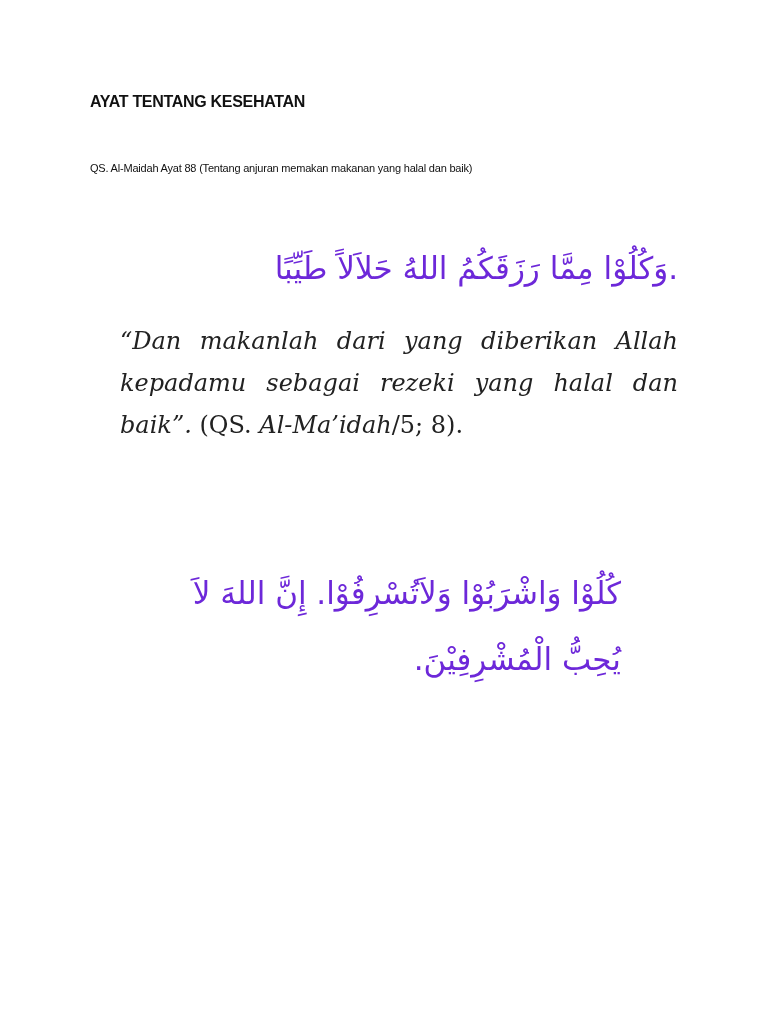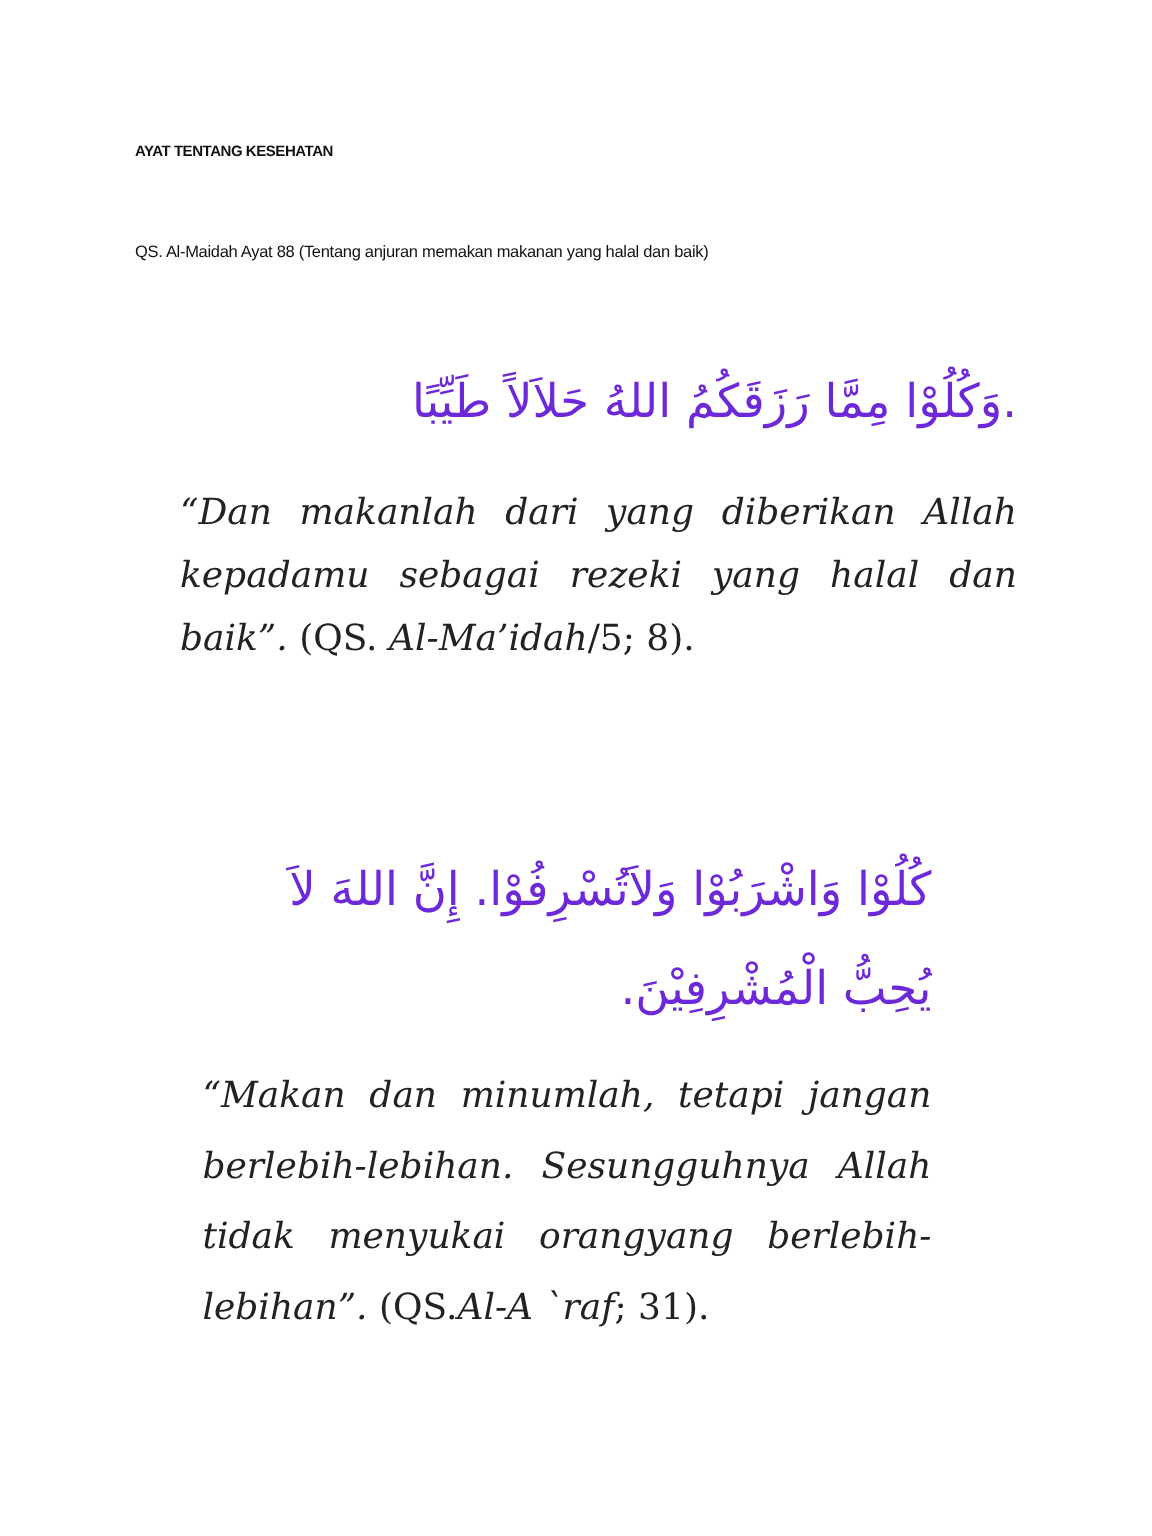--- a/index.html
+++ b/index.html
@@ -26,21 +26,21 @@
       font-size: 11px;
       line-height: 14px;
       color: #111111;
       white-space: nowrap;
       letter-spacing: -0.2px;
     }
     .title {
       left: 90px;
       top: 95px;
       font-weight: bold;
-      font-size: 10px;
+      font-size: 16px;
       letter-spacing: -0.3px;
     }
     .heading-1 { left: 90px; top: 161px; }
     .heading-2 { left: 90px; top: 514px; }
 
     .arabic {
       position: absolute;
       direction: rtl;
       text-align: right;
       font-family: "DejaVu Sans", sans-serif;
@@ -96,15 +96,14 @@
 
   <div class="label heading-1">QS. Al-Maidah Ayat 88 (Tentang anjuran memakan makanan yang halal dan baik)</div>
 
   <div class="arabic arabic-1">.وَكُلُوْا مِمَّا رَزَقَكُمُ اللهُ حَلاَلاً طَيِّبًا</div>
 
   <div class="translation translation-1"><span class="trans-body">“Dan makanlah dari yang diberikan Allah kepadamu sebagai rezeki yang halal dan baik”.</span><span class="up"> (QS. </span><span class="it">Al-Ma’idah</span><span class="up">/5; 8).</span></div>
 
 
   <div class="arabic arabic-2">كُلُوْا وَاشْرَبُوْا وَلاَتُسْرِفُوْا. إِنَّ اللهَ لاَ يُحِبُّ الْمُشْرِفِيْنَ.</div>
 
-  <div class="translation translation-2"><span class="trans-body">“Makan dan minumlah, tetapi jangan berlebih-lebihan. Sesungguhnya Allah tidak menyukai orangyang berlebih-lebihan”.</span><span class="up"> (QS.</span><span class="it">Al-A `raf</span><span class="up">; 31).</span></div>
 
 </div>
 
 </body></html>

